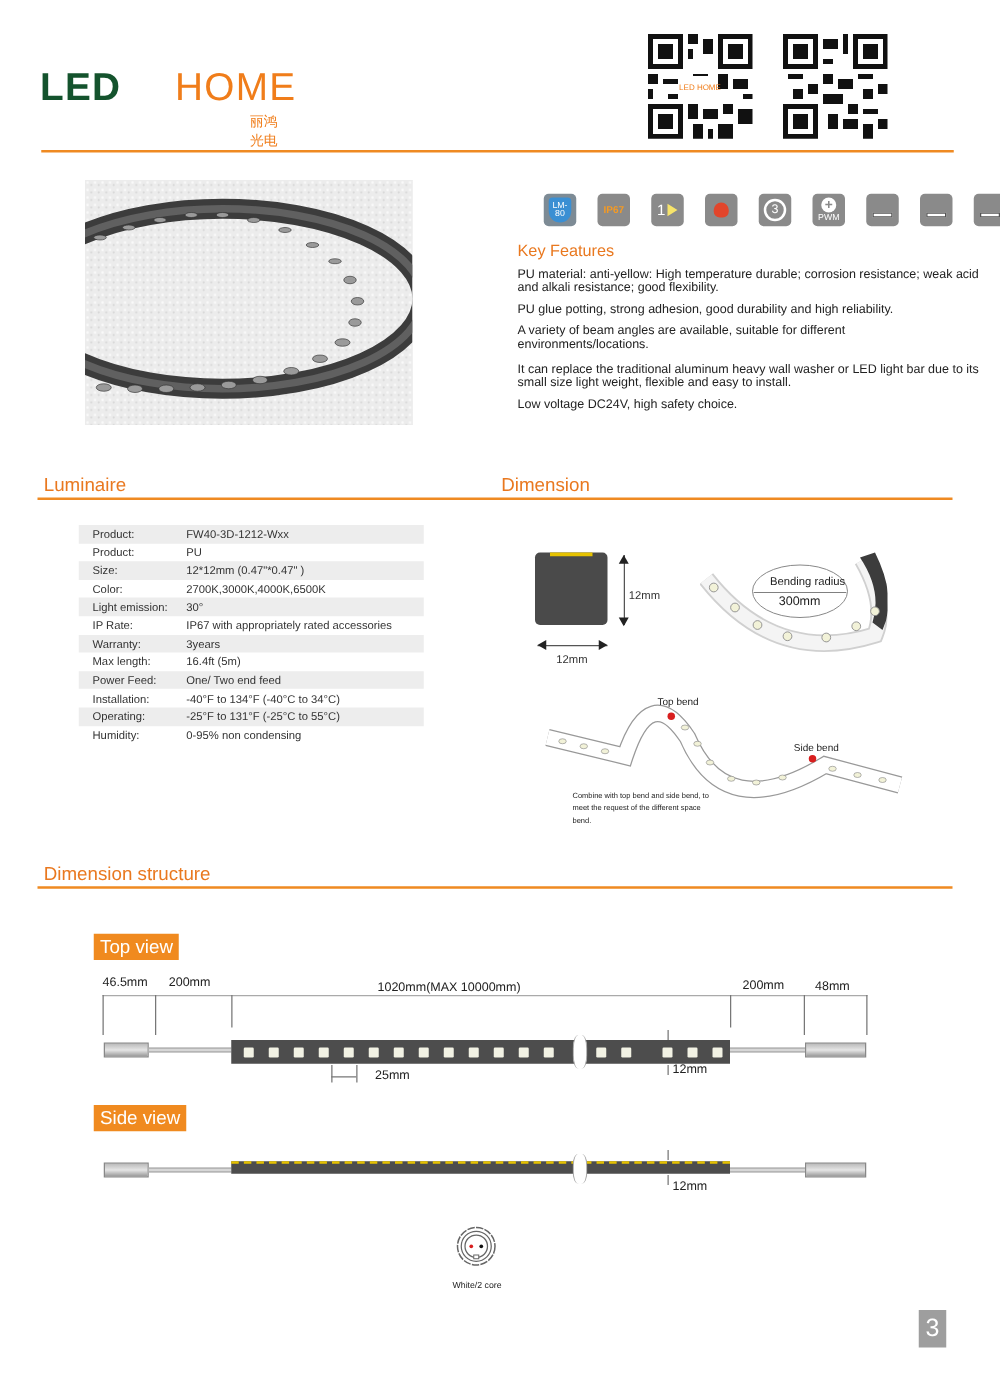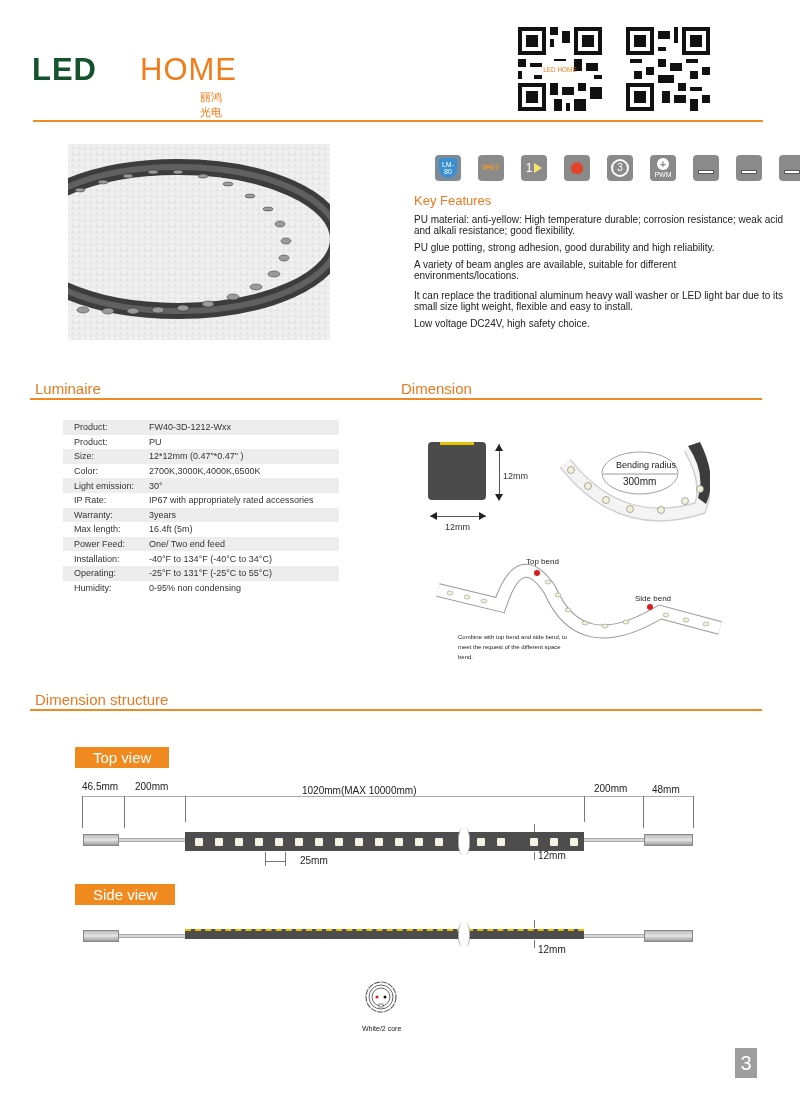--- a/index.html
+++ b/index.html
@@ -35,21 +35,21 @@
   .spec-row { display: flex; height: 14.6px; align-items: center; }
   .spec-row:nth-child(odd) { background: #ededed; }
   .spec-key { width: 86px; padding-left: 11px; color: #333; }
   .spec-val { flex: 1; color: #333; }
 
   
   .cross { left: 428px; top: 442px; width: 58px; height: 58px; background: #4a4a4a; border-radius: 4px; }
   .cross-led { left: 440px; top: 442px; width: 34px; height: 3px; background: #e6c200; }
   .dim-lbl { font-size: 9px; color: #333; }
 
-  .view-badge { background: #f08a1f; color: #fff; font-size: 15px; padding: 2px 18px; }
+  .view-badge { background: #f08a1f; color: #fff; font-size: 15px; padding: 2px 5px; }
   .strip { background: #4d4d4d; }
   .led-dot { position: absolute; width: 8px; height: 8px; background: #f2f2e4; border-radius: 1px; top: 6px; }
   .wire { height: 4px; background: #d7d7d7; border-top: 1px solid #aaa; border-bottom: 1px solid #aaa; }
   .connector { width: 36px; height: 12px; background: linear-gradient(#bbb, #e5e5e5 50%, #9a9a9a); border: 1px solid #888; }
   .vline { position: absolute; width: 1px; background: #777; }
   .hline { position: absolute; height: 1px; background: #777; }
   .meas { position: absolute; font-size: 10px; color: #222; }
 
   .page-num { left: 735px; top: 1048px; width: 22px; height: 30px; background: #9e9e9e; color: #fff; font-size: 20px; display: flex; align-items: center; justify-content: center; }
 </style>

